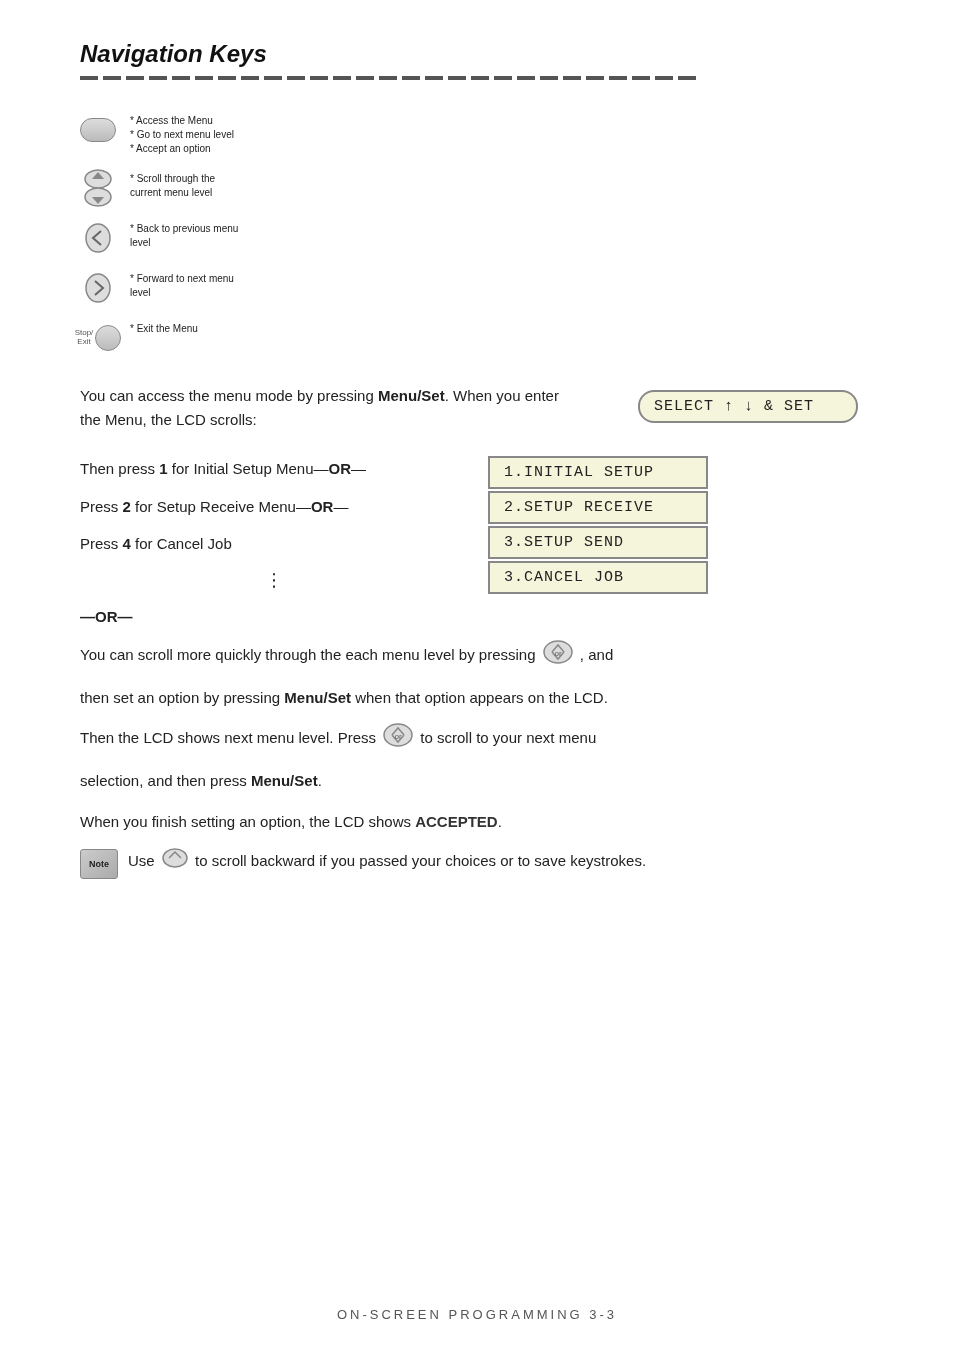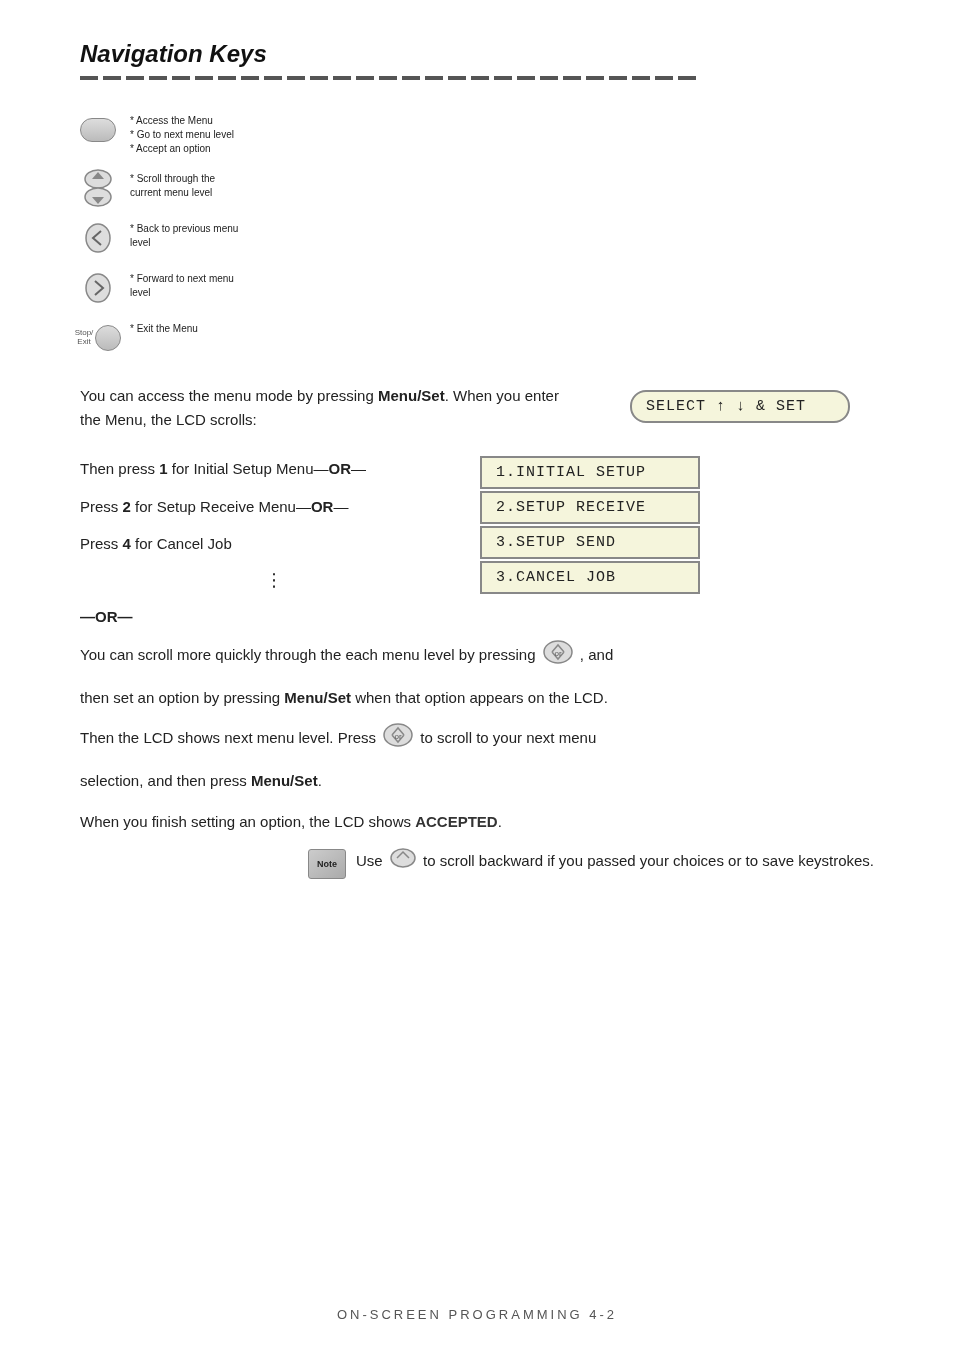--- a/index.html
+++ b/index.html
@@ -169,21 +169,21 @@
       line-height: 1.6;
       max-width: 500px;
     }
 
     .text-bold {
       font-weight: bold;
     }
 
     .content-row {
       display: flex;
-      gap: 30px;
+      gap: 38px;
       margin-bottom: 8px;
       align-items: flex-start;
     }
 
     .ellipsis {
       text-align: center;
       font-size: 18px;
       letter-spacing: 2px;
       margin-left: 40px;
     }
@@ -198,21 +198,20 @@
       font-size: 15px;
       line-height: 1.7;
       margin-bottom: 12px;
     }
 
     .note-area {
       display: flex;
       align-items: flex-start;
       gap: 10px;
       margin-top: 8px;
-      justify-content: flex-end;
     }
 
     .note-icon {
       width: 38px;
       height: 30px;
       background: linear-gradient(to bottom right, #ccc, #aaa);
       border: 1px solid #888;
       border-radius: 3px;
       display: flex;
       align-items: center;
@@ -437,15 +436,15 @@
       <span style="display:inline-block;vertical-align:middle;margin:0 2px;">
         <svg width="28" height="22" viewBox="0 0 28 22">
           <ellipse cx="14" cy="11" rx="12" ry="9" fill="#ddd" stroke="#888" stroke-width="1.5"></ellipse>
           <path d="M8 11 l6-6 l6 6" fill="none" stroke="#888" stroke-width="1.5"></path>
         </svg>
       </span>
       to scroll backward if you passed your choices or to save keystrokes.
     </div>
   </div>
 
-  <div class="page-footer">ON-SCREEN PROGRAMMING    4-2</div>
+  <div class="page-footer">ON-SCREEN PROGRAMMING    3-3</div>
 
 </div>
 
 </body></html>

